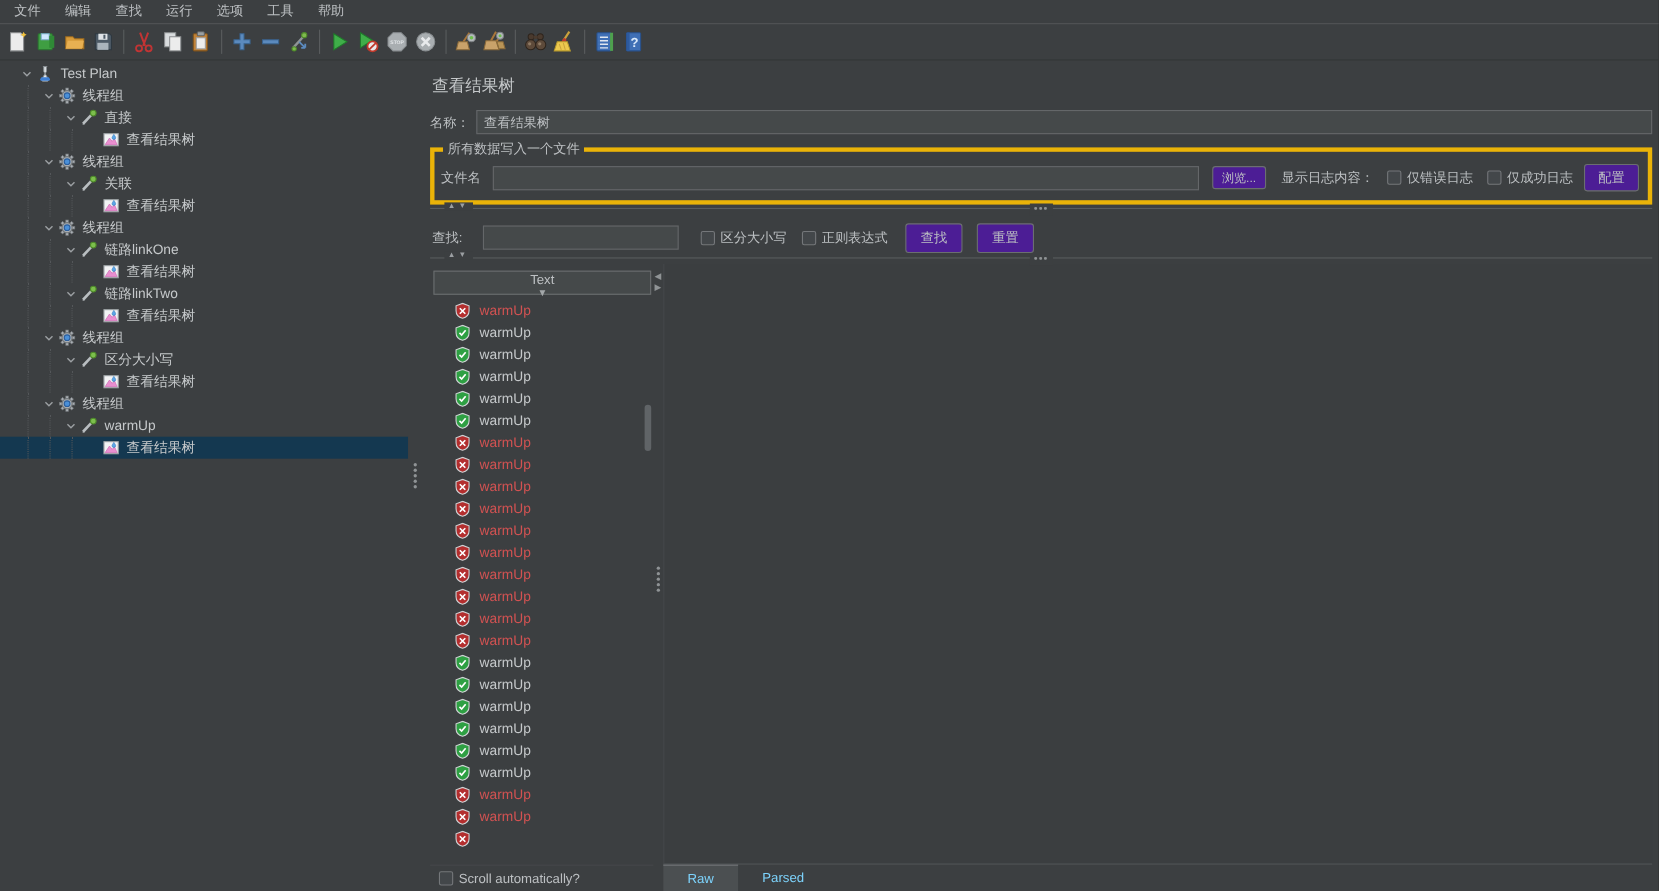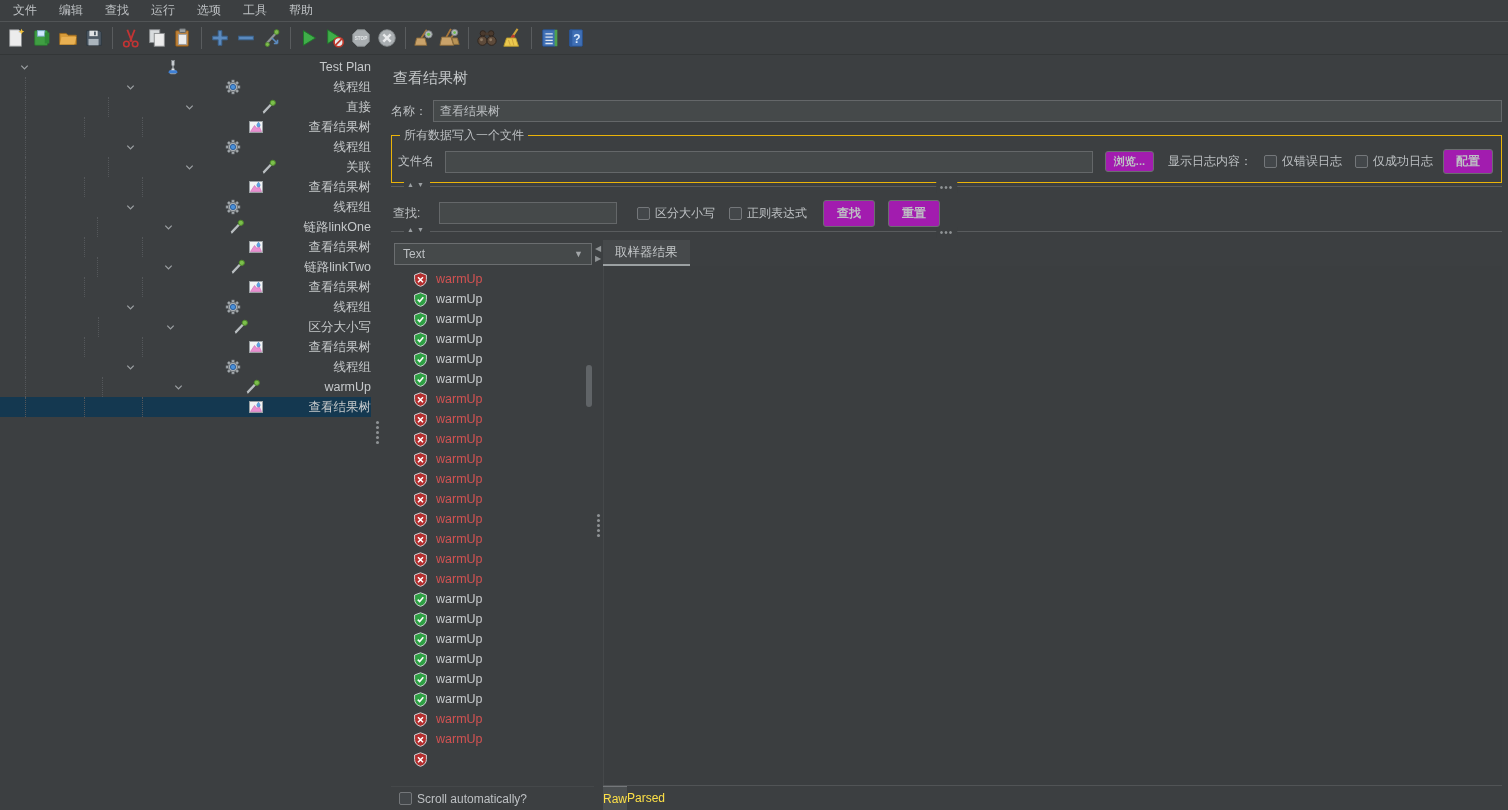--- a/index.html
+++ b/index.html
@@ -13,77 +13,77 @@
   
   .menubar{height:22px;display:flex;align-items:center;padding-left:2px;border-bottom:1px solid #515456;}
   .menu-item{padding:19px 11px;cursor:default;}
   
   .toolbar{height:33px;display:flex;align-items:center;padding:0 3px;border-bottom:1px solid #333637;}
   .tbicon{width:26px;height:26px;display:flex;align-items:center;justify-content:center;border-radius:3px;}
   .tb-sep{width:1px;height:22px;background:#595c5e;margin:0 5px;}
   
   .workspace{display:flex;height:755px;}
   .tree-panel{width:371px;flex:none;padding-top:2px;overflow:hidden;position:relative;}
-  .tree-row{height:20px;display:flex;align-items:center;padding-left:16px;white-space:nowrap;justify-content:space-between;}
+  .tree-row{height:20px;display:flex;align-items:center;padding-left:16px;white-space:nowrap;}
   .tree-row.selected{background:var(--sel);}
   .guide{width:20px;height:20px;flex:none;position:relative;}
   .guide::before{content:'';position:absolute;left:9px;top:0;bottom:0;border-left:1px dotted #54575a;}
   .chev,.chev-sp{width:16px;height:16px;flex:none;display:flex;align-items:center;justify-content:center;}
   .ticon{width:18px;height:18px;flex:none;display:flex;align-items:center;justify-content:center;}
   .tlabel{margin-left:5px;color:#c6c9cb;font-size:12.5px;}
   .vsplit{width:12px;flex:none;display:flex;align-items:center;justify-content:center;}
   .grip-v{width:3px;height:3px;border-radius:50%;background:#8f9395;box-shadow:0 -10px 0 #8f9395,0 -5px 0 #8f9395,0 5px 0 #8f9395,0 10px 0 #8f9395;}
   
   .main{flex:1;display:flex;flex-direction:column;padding:0 6px 0 8px;min-width:0;}
   .page-title{margin:14px 0 0 2px;font-size:15px;color:#c5c8ca;}
   .form-row{display:flex;align-items:center;margin-top:12px;}
   .form-row .lbl{width:42px;flex:none;}
   .tf{height:22px;background:var(--bg2);border:1px solid var(--border);color:var(--text);font-size:12px;padding:0 6px;outline:none;}
   .form-row .tf{flex:1;}
-  fieldset.filegroup{margin-top:5px;border:1px solid #eab308;padding:2px 8px 8px 6px;}
+  fieldset.filegroup{margin-top:5px;border:4px solid #eab308;padding:2px 8px 8px 6px;}
   fieldset.filegroup legend{padding:0 4px;margin-left:2px;font-size:12px;color:var(--text);}
   .file-row{display:flex;align-items:center;margin-top:3px;}
   .file-row .lbl{width:40px;flex:none;margin-right:7px;}
   .file-row .tf{flex:1;min-width:0;}
-  .btn{background:#a21caf;border:1px solid var(--border2);border-radius:3px;color:var(--text);font-size:12px;padding:3px 12px;cursor:default;white-space:nowrap;font-weight:bold;}
+  .btn{background:#4c1d95;border:1px solid var(--border2);border-radius:3px;color:var(--text);font-size:12px;padding:3px 12px;cursor:default;white-space:nowrap;}
   .btn.small{padding:2px 8px;font-size:11px;margin-left:12px;}
   .cb{width:13px;height:13px;flex:none;background:#43474a;border:1px solid #74777a;border-radius:2px;display:inline-block;}
   .cblbl{margin-left:5px;white-space:nowrap;}
   .hsplit{height:9px;position:relative;flex:none;}
   .hsplit::before{content:'';position:absolute;left:0;right:0;top:3px;border-top:1px solid #595c5e;}
   .hsplit .arrows{position:absolute;left:13px;top:-2px;font-size:7px;color:#9b9fa2;letter-spacing:3px;background:var(--bg);padding:0 3px;}
   .hsplit .dots{position:absolute;left:50%;top:-1px;transform:translateX(-50%);color:#8f9395;font-size:10px;letter-spacing:1px;background:var(--bg);padding:0 4px;}
   .search-row{display:flex;align-items:center;padding-top:6px;height:36px;flex:none;}
   .search-row .lbl{width:40px;flex:none;margin-left:2px;}
   .search-input{width:178px;flex:none;margin-left:6px;}
   .search-row .cb1{margin-left:20px;} .search-row .cb2{margin-left:14px;}
   .find-btn{margin-left:16px;width:52px;text-align:center;padding:4px 0;}
   .reset-btn{margin-left:13px;width:52px;text-align:center;padding:4px 0;}
   
   .results-area{flex:1;display:flex;min-height:0;}
   .left-list{width:203px;flex:none;display:flex;flex-direction:column;min-height:0;}
-  .combo{margin:6px 2px 0 3px;height:22px;background:var(--bg2);border:1px solid var(--border2);display:flex;align-items:center;justify-content:space-between;padding:0 8px;}
+  .combo{margin:6px 2px 0 3px;height:22px;background:var(--bg2);border:1px solid var(--border2);display:flex;align-items:center;justify-content:space-between;padding:0 8px;flex-direction:column;}
   .combo .arrow{color:#a3a7a9;font-size:9px;}
   .rlist{flex:1;overflow:hidden;position:relative;margin-top:4px;}
   .result-row{height:20px;display:flex;align-items:center;padding-left:22px;}
   .result-row .shield{width:15px;height:15px;flex:none;display:flex;}
   .result-row .rlabel{margin-left:8px;font-size:12.5px;}
   .result-row.fail .rlabel{color:var(--err);}
   .result-row.success .rlabel{color:#c6c9cb;}
   .list-scrollbar{position:absolute;right:2px;top:96px;width:6px;height:42px;background:#606467;border-radius:3px;}
   .scroll-auto{height:24px;flex:none;display:flex;align-items:center;padding-left:8px;border-top:1px solid #45484a;}
   .vsplit2{width:9px;flex:none;position:relative;}
   .vsplit2 .collapse{position:absolute;top:8px;left:1px;display:flex;flex-direction:column;gap:2px;color:#8f9395;font-size:8px;line-height:8px;}
   .vsplit2 .grip-v{position:absolute;top:50%;left:3px;}
   .detail{flex:1;display:flex;flex-direction:column;min-width:0;min-height:0;}
   .tabbar{height:29px;flex:none;display:flex;align-items:flex-end;}
   .tab{padding:4px 12px 3px;background:#46494b;border-bottom:2px solid #9ba0a2;color:#c6c9cb;font-size:12.5px;}
   .detail-content{flex:1;background:#3b3e40;border-left:1px solid #45484a;}
   .bottom-tabs{height:25px;flex:none;display:flex;align-items:stretch;border-top:1px solid #515456;}
-  .btab{padding:4px 0;display:flex;align-items:center;color:#fde047;}
+  .btab{padding:4px 22px;display:flex;align-items:center;color:#7dd3fc;}
   .btab.selected{background:#4b4f51;border-top:1px solid #74777a;}
 </style>
 </head>
 <body>
 
 <div class="app">
   <div class="menubar">
       <div class="menu-item">文件</div>
       <div class="menu-item">编辑</div>
       <div class="menu-item">查找</div>
@@ -842,23 +842,20 @@
 
         <div class="vsplit2">
           <span class="collapse">
               <span>◀</span>
               <span>▶</span>
             </span>
           <span class="grip-v"></span>
         </div>
 
         <div class="detail">
-          <div class="tabbar">
-            <div class="tab">取样器结果</div>
-          </div>
           <div class="detail-content"></div>
           <div class="bottom-tabs">
             <div class="btab selected">Raw</div>
             <div class="btab">Parsed</div>
           </div>
         </div>
       </div>
     </div>
   </div>
 </div>

